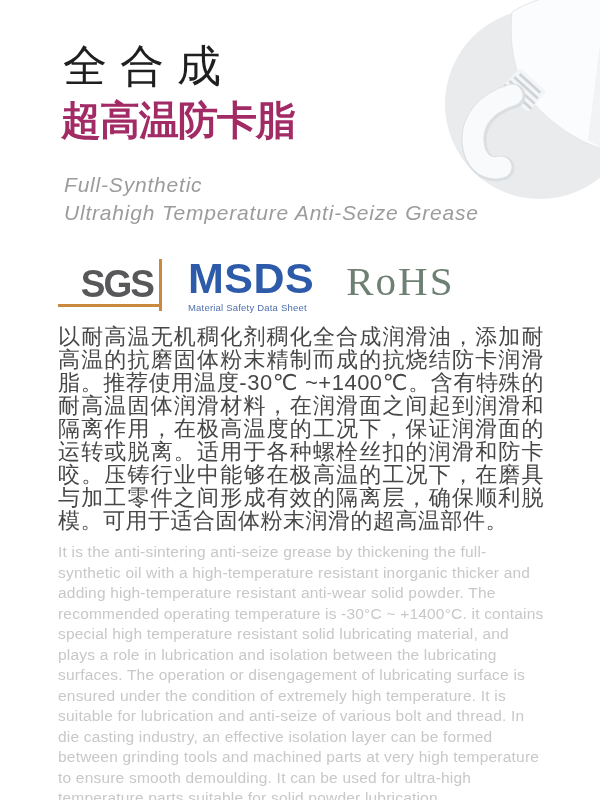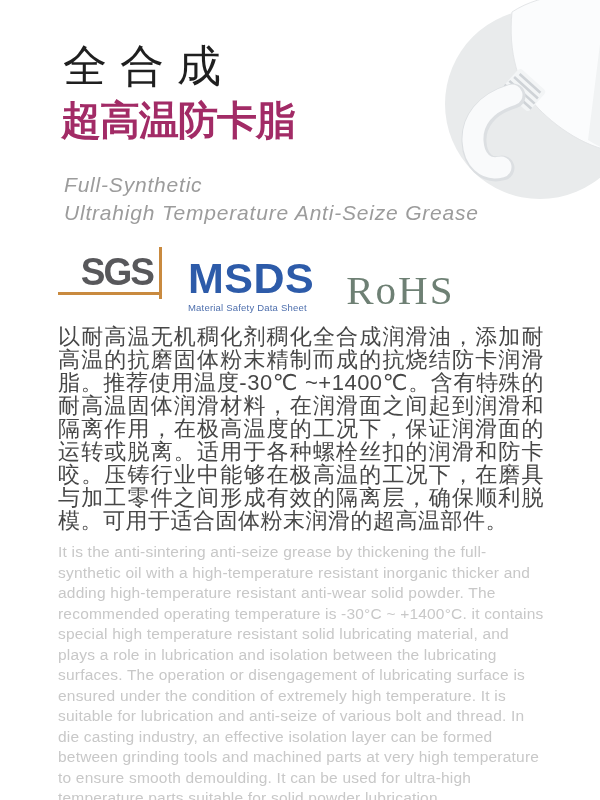--- a/index.html
+++ b/index.html
@@ -68,21 +68,21 @@
   .certs {
     display: flex;
     align-items: flex-end;
     margin: 6px 0 0 58px;
     height: 62px;
   }
   .sgs-logo {
     position: relative;
     width: 104px;
     height: 48px;
-    margin-bottom: 18px;
+    margin-bottom: 6px;
   }
   .sgs-letters {
     position: absolute;
     right: 9px;
     bottom: 4px;
     font-size: 37px;
     line-height: 1;
     font-weight: 700;
     letter-spacing: -2px;
     color: #58585b;
@@ -119,21 +119,21 @@
   }
   .msds-tag {
     margin-top: 2px;
     font-size: 9.5px;
     letter-spacing: 0.2px;
     color: #4e6fad;
     white-space: nowrap;
   }
   .rohs-logo {
     margin-left: 32px;
-    margin-bottom: 2px;
+    margin-bottom: 11px;
     font-family: "Liberation Serif", "DejaVu Serif", serif;
     font-size: 41px;
     line-height: 1;
     letter-spacing: 2px;
     color: #6e8074;
   }
 
   
   .cn-text {
     margin: 12px 56px 0 58px;

